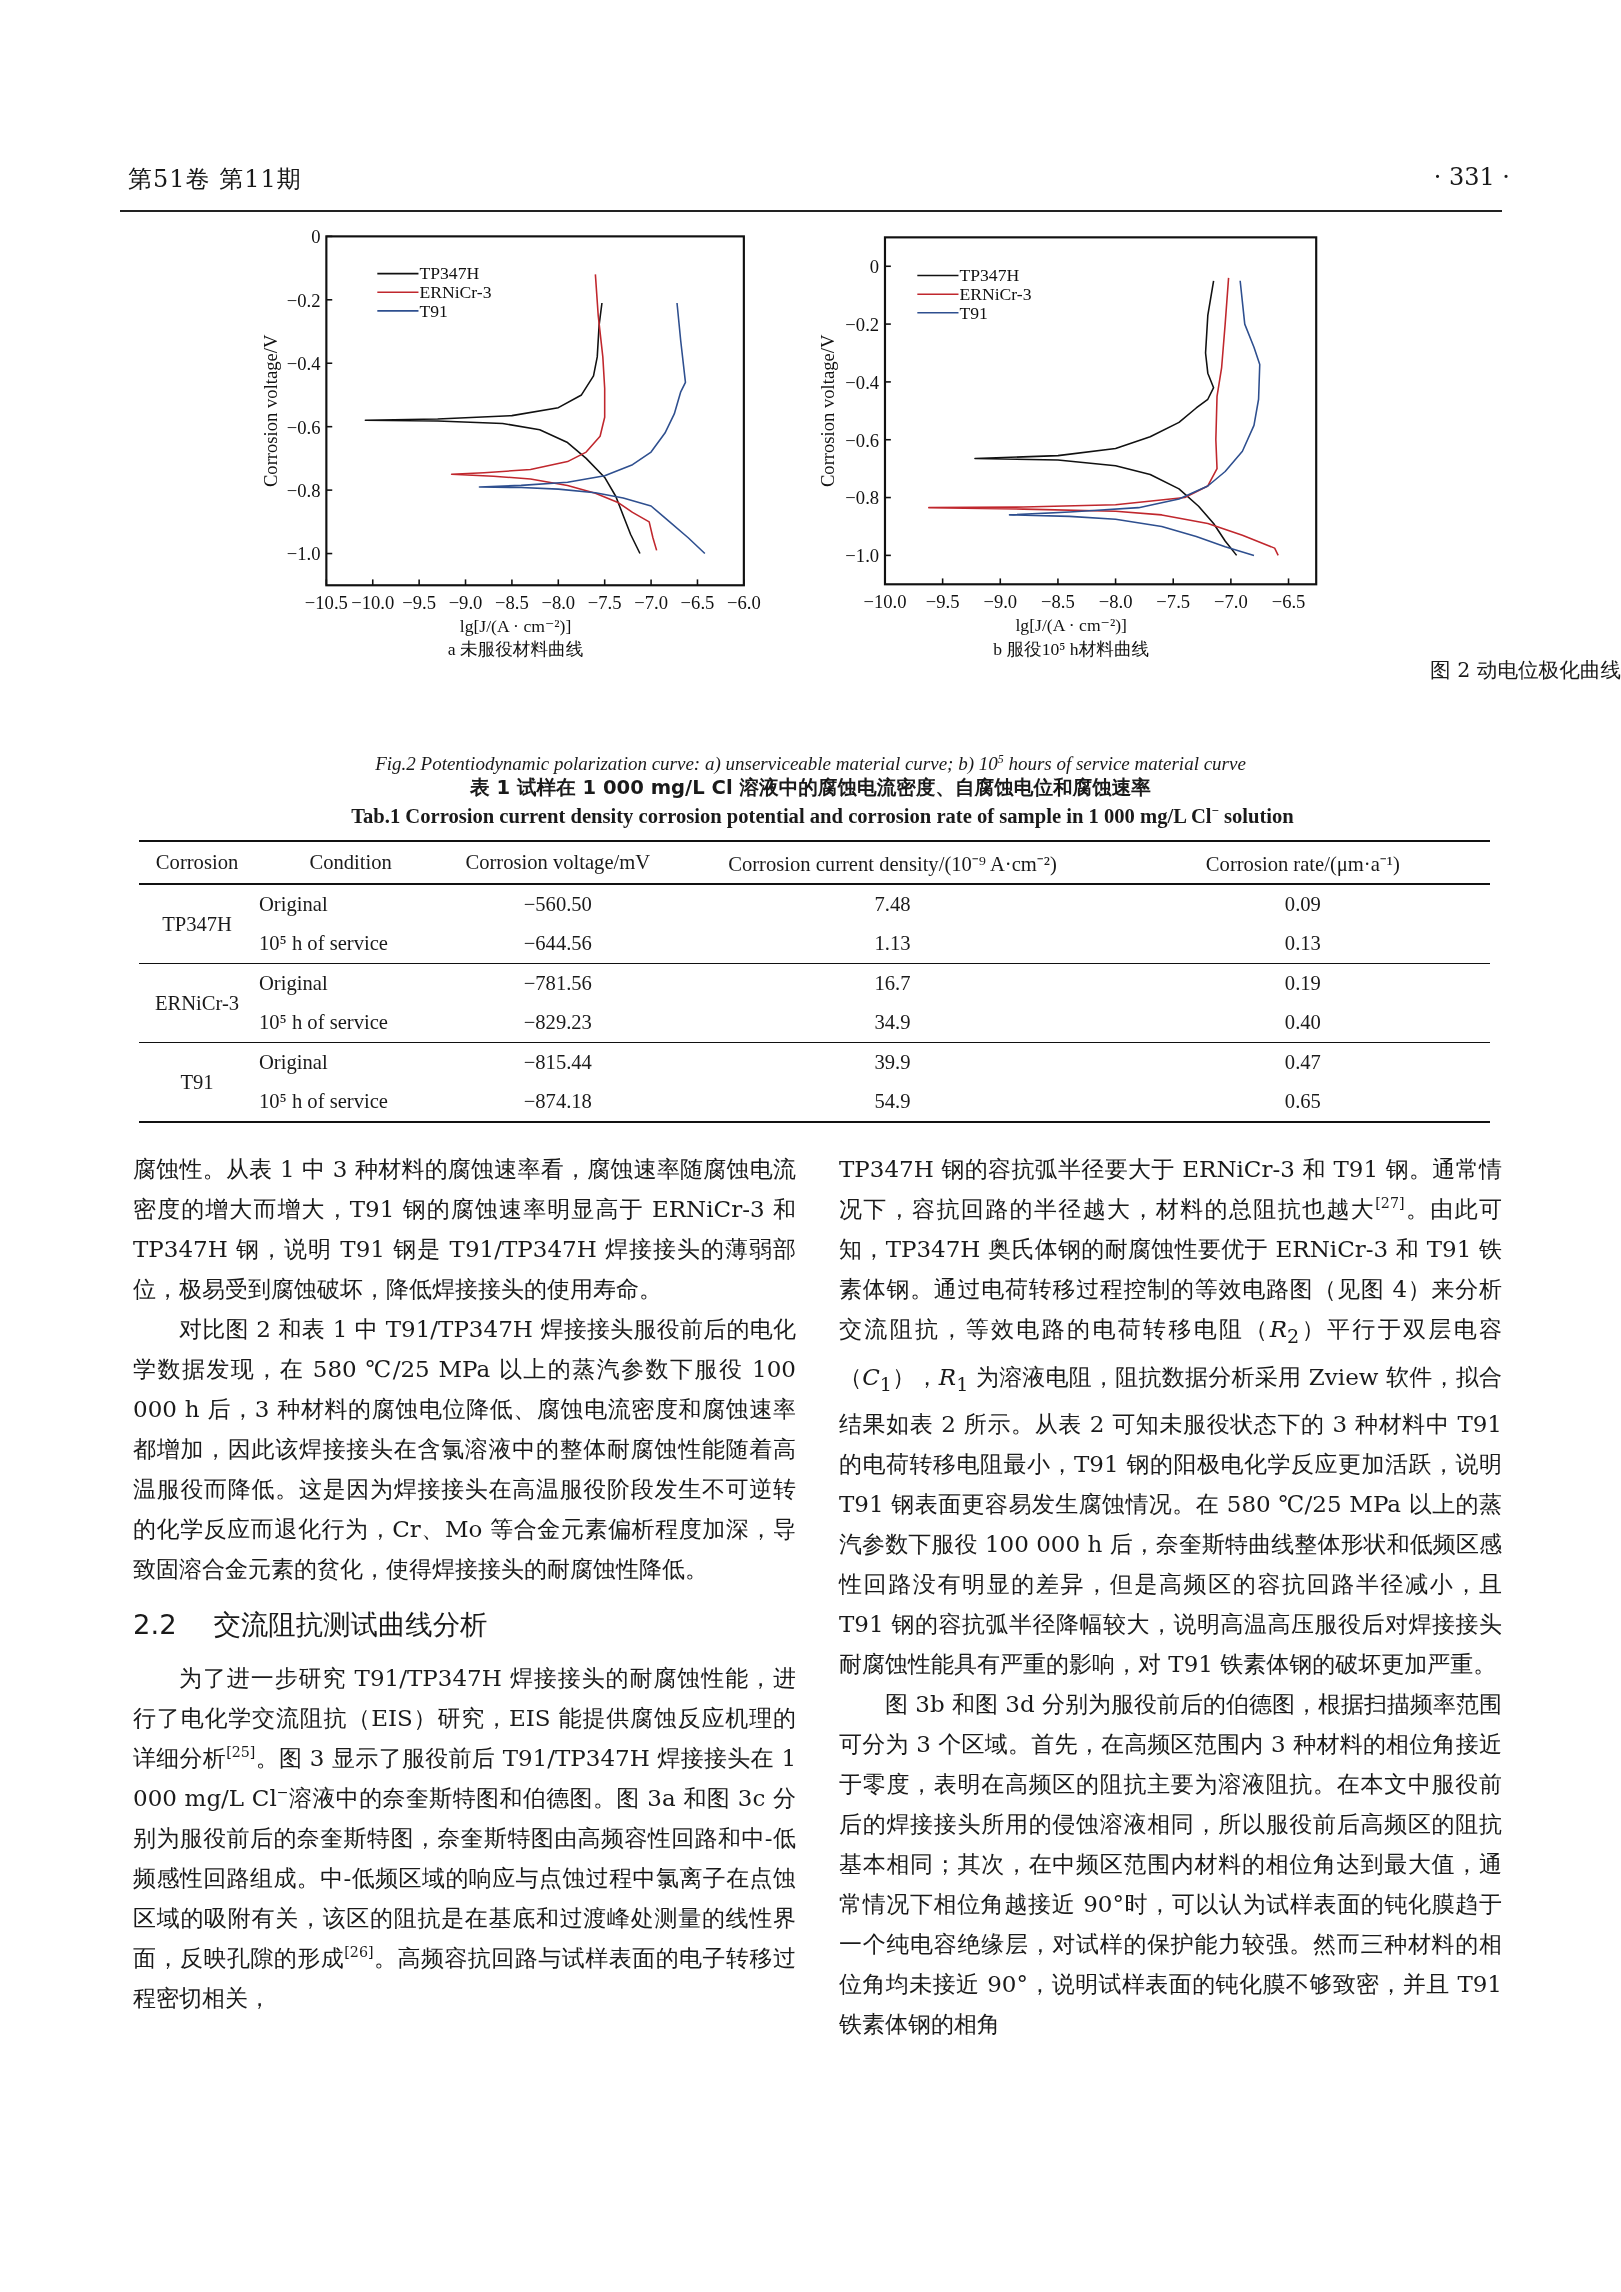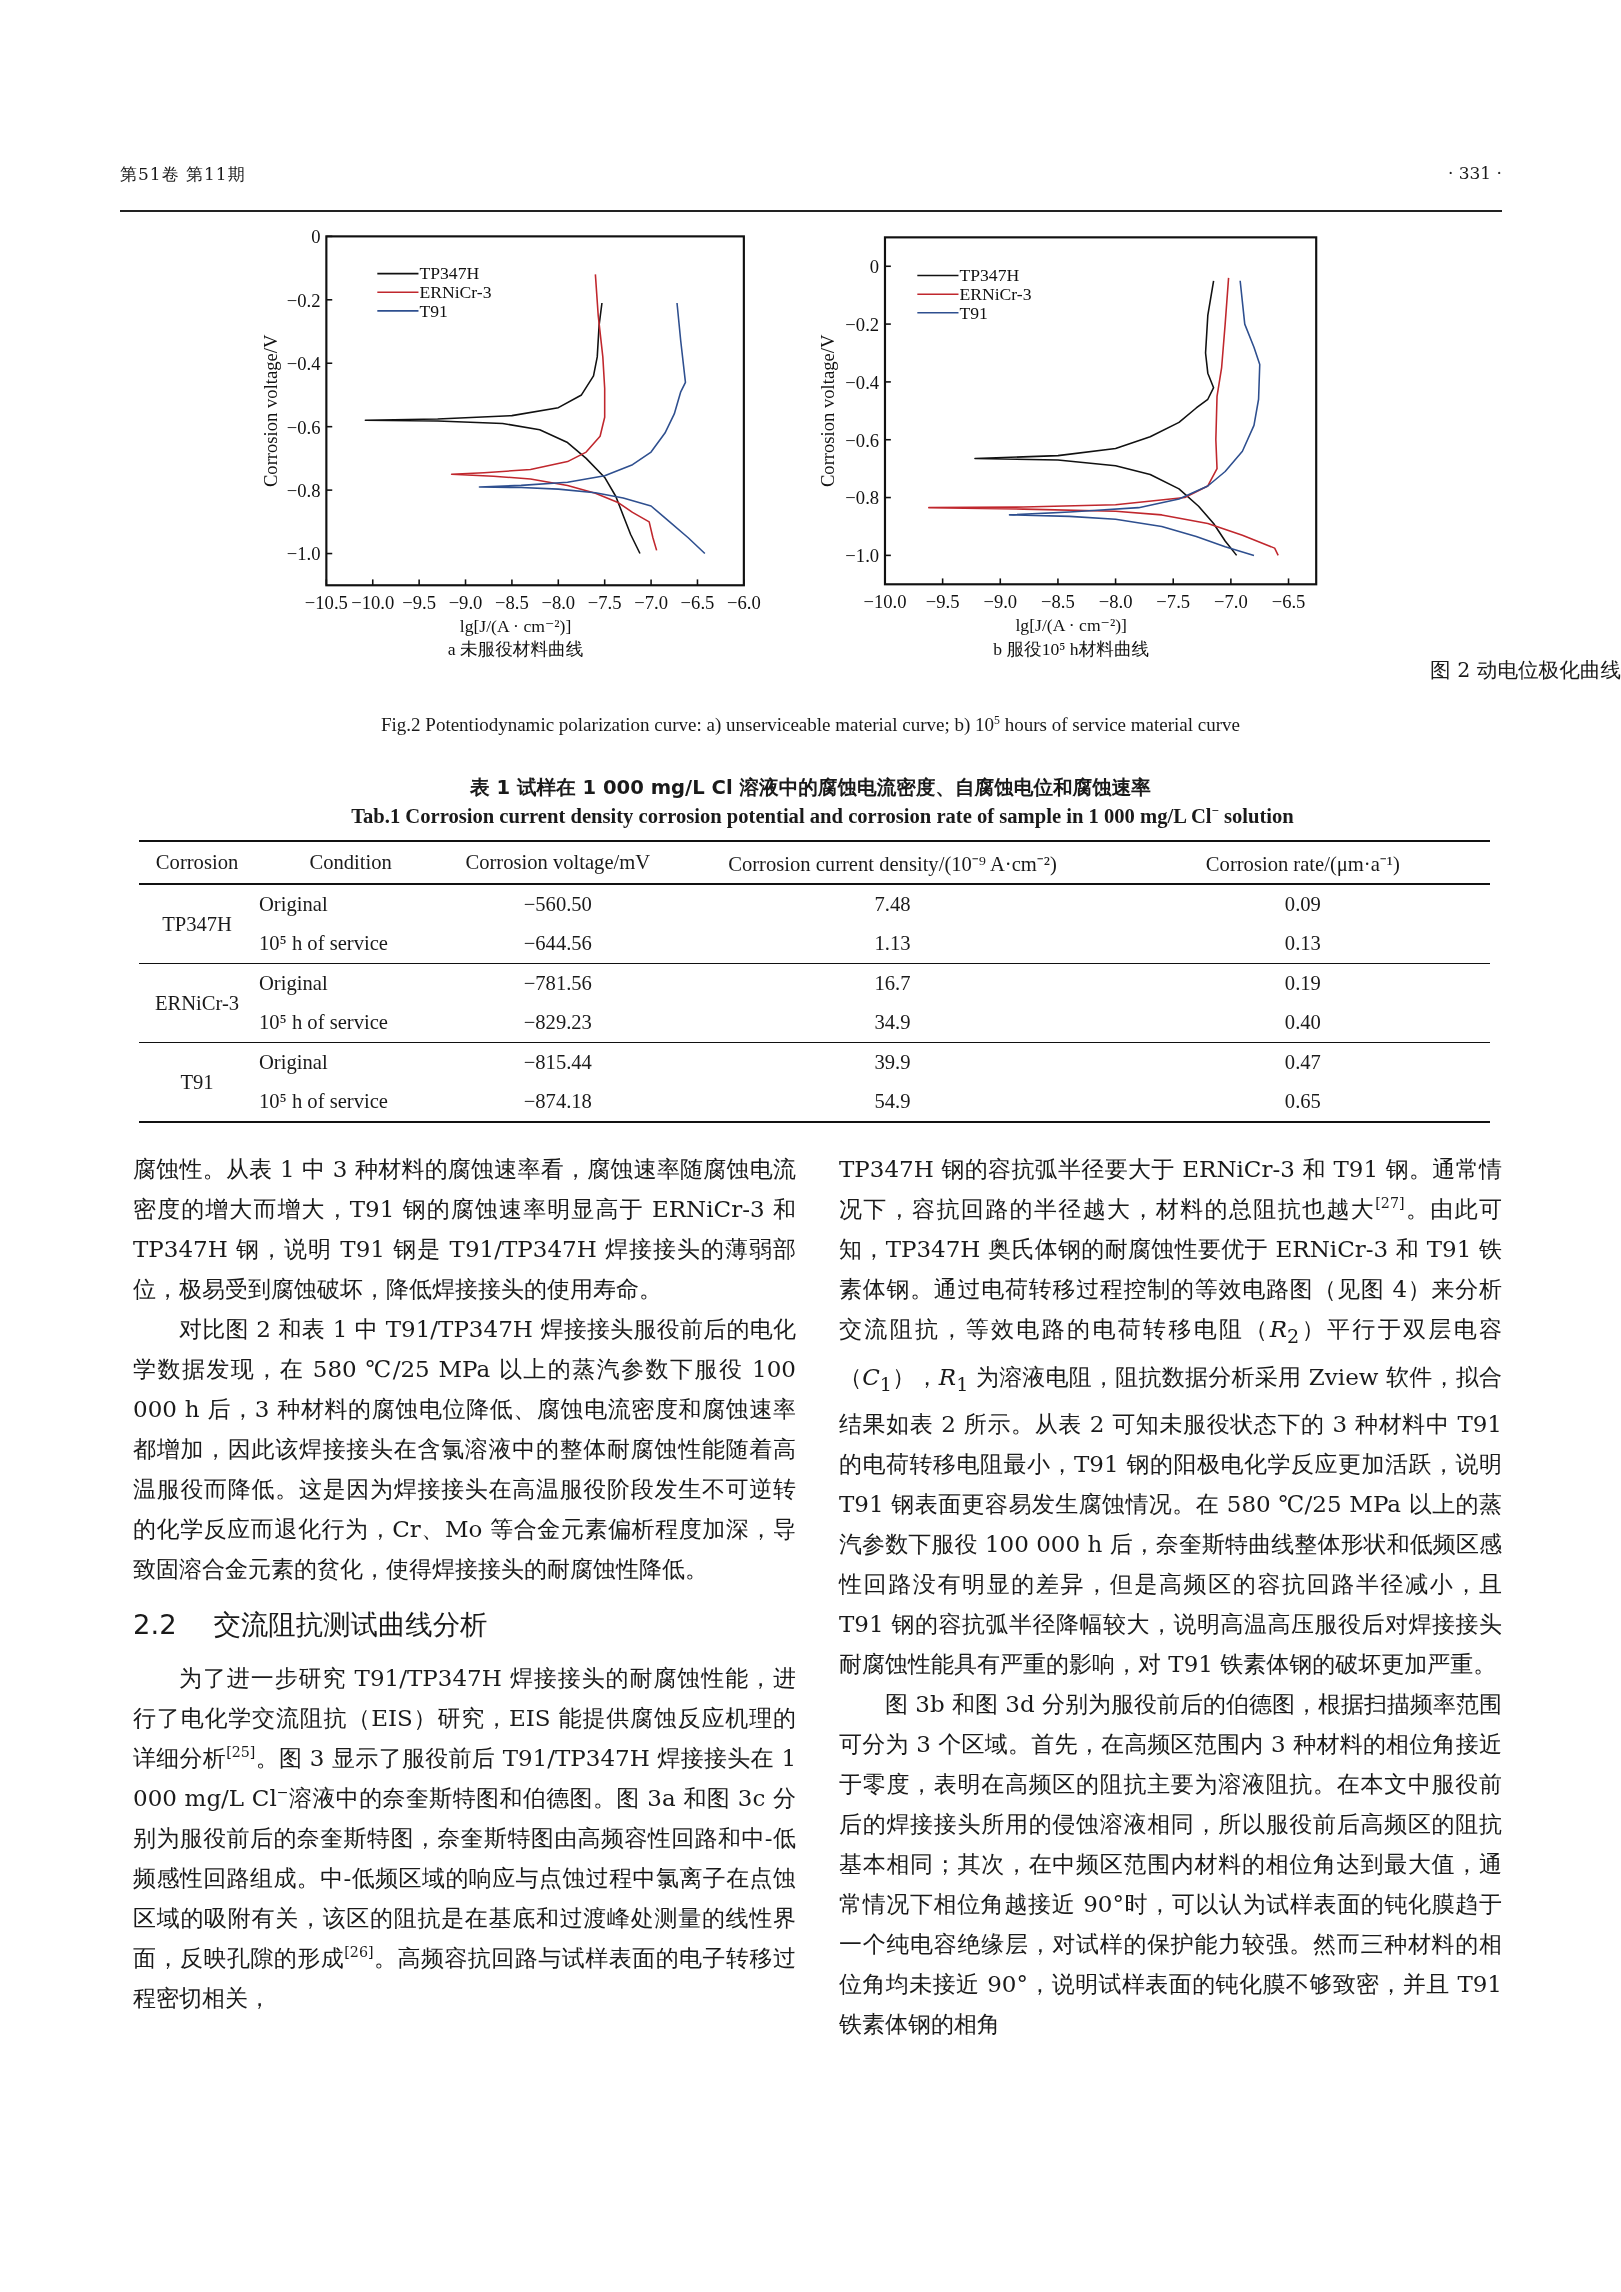--- a/index.html
+++ b/index.html
@@ -1,18 +1,18 @@
 <!DOCTYPE html>
 <html><head>
 <meta charset="utf-8">
 <style>
   html, body { margin: 0; padding: 0; background: #ffffff; }
   body { width: 1621px; height: 2293px; position: relative; font-family: "DejaVu Serif", "Liberation Serif", serif; color: #1a1a1a; overflow: hidden; }
   .abs { position: absolute; }
-  .header { left: 120px; top: 157px; width: 1382px; height: 39px; font-size: 17px; }
+  .header { left: 128px; top: 157px; width: 1382px; height: 39px; font-size: 24px; }
   .header .l { position: absolute; left: 0; top: 5.9px; letter-spacing: 1px; }
   .header .c { position: absolute; left: 402px; top: 5.9px; letter-spacing: 1px; }
   .header .r { position: absolute; right: 0; top: 5.9px; }
   .header-rule { left: 120px; top: 210px; width: 1382px; height: 2px; background: #222; }
 
   svg text { font-family: "Liberation Serif", "DejaVu Serif", serif; fill: #111; }
 
   .fig-caption { left: 0; width: 1621px; text-align: center; font-size: 20.6px; }
   .fig-caption-en { font-size: 19px; font-family: "Liberation Serif", serif; }
   .tab-title { font-family: "DejaVu Sans", sans-serif; font-weight: bold; font-size: 19.6px; }
@@ -129,21 +129,21 @@
       <path d="M1253.6 283.3 L1250.1 330.5 L1246.5 374.8 L1241.8 404.3 L1240.6 448.5 L1241.8 478.0 L1232.4 495.7 L1208.9 507.5 L1138.3 514.9 L1044.2 517.2 L947.7 517.8 L1044.2 519.3 L1138.3 521.4 L1185.4 525.2 L1232.4 534.0 L1267.7 545.9 L1300.6 559.1 L1304.2 566.5" fill="none" stroke="#c0272d" stroke-width="1.6" stroke-linejoin="round"></path>
       <line x1="936" y1="300" x2="978" y2="300" stroke="#c0272d" stroke-width="1.6"></line>
       <text x="979" y="306" font-size="18">ERNiCr-3</text>
       <path d="M1265.4 286.3 L1270.1 330.5 L1279.5 354.1 L1285.4 371.8 L1284.2 407.2 L1279.5 433.8 L1267.7 460.3 L1250.1 480.9 L1232.4 495.7 L1203.0 509.0 L1161.8 517.8 L1091.2 522.3 L1030.1 525.2 L1091.2 526.7 L1138.3 529.6 L1185.4 537.0 L1220.6 547.3 L1250.1 557.6 L1279.5 566.5" fill="none" stroke="#2e4f8f" stroke-width="1.6" stroke-linejoin="round"></path>
       <line x1="936" y1="319" x2="978" y2="319" stroke="#2e4f8f" stroke-width="1.6"></line>
       <text x="979" y="325" font-size="18">T91</text>
     </g>
   </svg>
 
 <div class="abs fig-caption" style="top:656px;text-align:right;">图 2   动电位极化曲线</div>
-<div class="abs fig-caption fig-caption-en" style="top:714px;"><span>Fig.2 Potentiodynamic polarization curve: a) unserviceable material curve; b) 10</span><sup>5</sup><span> hours of service material curve</span></div>
+<div class="abs fig-caption fig-caption-en" style="top:753px;font-style:italic;"><span>Fig.2 Potentiodynamic polarization curve: a) unserviceable material curve; b) 10</span><sup>5</sup><span> hours of service material curve</span></div>
 
 <div class="abs fig-caption tab-title" style="top:774px;">表 1   试样在 1 000 mg/L Cl 溶液中的腐蚀电流密度、自腐蚀电位和腐蚀速率</div>
 <div class="abs fig-caption tab-title-en" style="top:805px;padding-left:12px;"><span>Tab.1 Corrosion current density corrosion potential and corrosion rate of sample in 1 000 mg/L Cl</span><sup>−</sup><span> solution</span></div>
 
 <table class="data">
   <colgroup>
       <col style="width:116px">
       <col style="width:191px">
       <col style="width:223px">
       <col style="width:446px">

